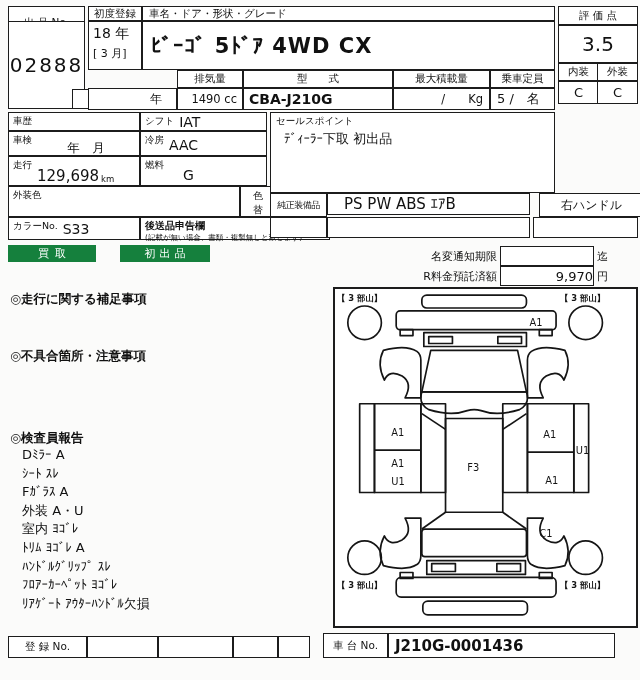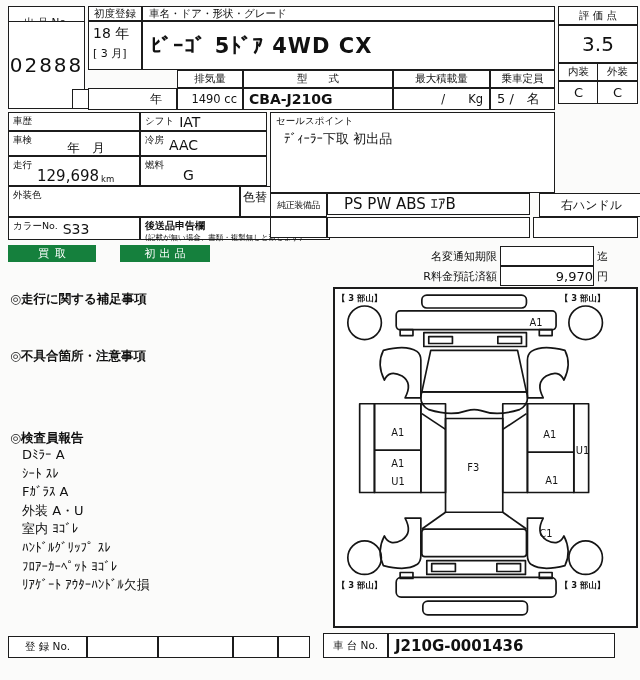--- a/index.html
+++ b/index.html
@@ -82,21 +82,21 @@
     <span style="margin-top:15px;margin-left:-3px;font-size:8.5px;">km</span>
   </div>
   <div class="box cell" style="left:140px;top:156px;width:127px;height:30px;">
     <span class="cl">燃料</span>
     <span class="cv" style="margin-top:9px;margin-left:14px;">G</span>
   </div>
 
   <div class="box" style="left:8px;top:186px;width:232px;height:31px;padding:2px 4px;">
     <div class="cl">外装色</div>
   </div>
-  <div class="box" style="left:240px;top:186px;width:40px;height:31px;padding:2px 2px;font-size:12px;">色替</div>
+  <div class="box" style="left:240px;top:186px;width:40px;height:31px;padding:2px 12px;font-size:10px;">色替</div>
 
   <div class="box cell" style="left:8px;top:217px;width:132px;height:23px;">
     <span class="cl">カラーNo.</span>
     <span class="cv">S33</span>
   </div>
   <div class="box" style="left:140px;top:217px;width:190px;height:23px;padding:1px 4px;">
     <div style="font-size:10px;font-weight:bold;">後送品申告欄</div>
     <div style="font-size:7.5px;white-space:nowrap;">(記載が無い場合、書類・複製無しと致します)</div>
   </div>
 
@@ -127,20 +127,21 @@
   <div class="nb sec-h" style="left:10px;top:291px;">◎走行に関する補足事項</div>
   <div class="nb sec-h" style="left:10px;top:348px;">◎不具合箇所・注意事項</div>
   <div class="nb sec-h" style="left:10px;top:430px;">◎検査員報告</div>
 
   <div class="nb" style="left:22px;top:446px;">
     <div class="insp">Dﾐﾗｰ A</div>
     <div class="insp">ｼｰﾄ ｽﾚ</div>
     <div class="insp">Fｶﾞﾗｽ A</div>
     <div class="insp">外装 A・U</div>
     <div class="insp">室内 ﾖｺﾞﾚ</div>
+    <div class="insp">ﾄﾘﾑ ﾖｺﾞﾚ A</div>
     <div class="insp">ﾊﾝﾄﾞﾙｸﾞﾘｯﾌﾟ ｽﾚ</div>
     <div class="insp">ﾌﾛｱｰｶｰﾍﾟｯﾄ ﾖｺﾞﾚ</div>
     <div class="insp">ﾘｱｹﾞｰﾄ ｱｳﾀｰﾊﾝﾄﾞﾙ欠損</div>
   </div>
 
   <div class="box" style="left:333px;top:287px;width:305px;height:341px;border-width:2px;">
     <svg width="301" height="337" viewBox="0 0 305 341">
       <g fill="none" stroke="#151515" stroke-width="1.7" stroke-linejoin="round">
 
         <circle cx="30" cy="34" r="17"></circle>

